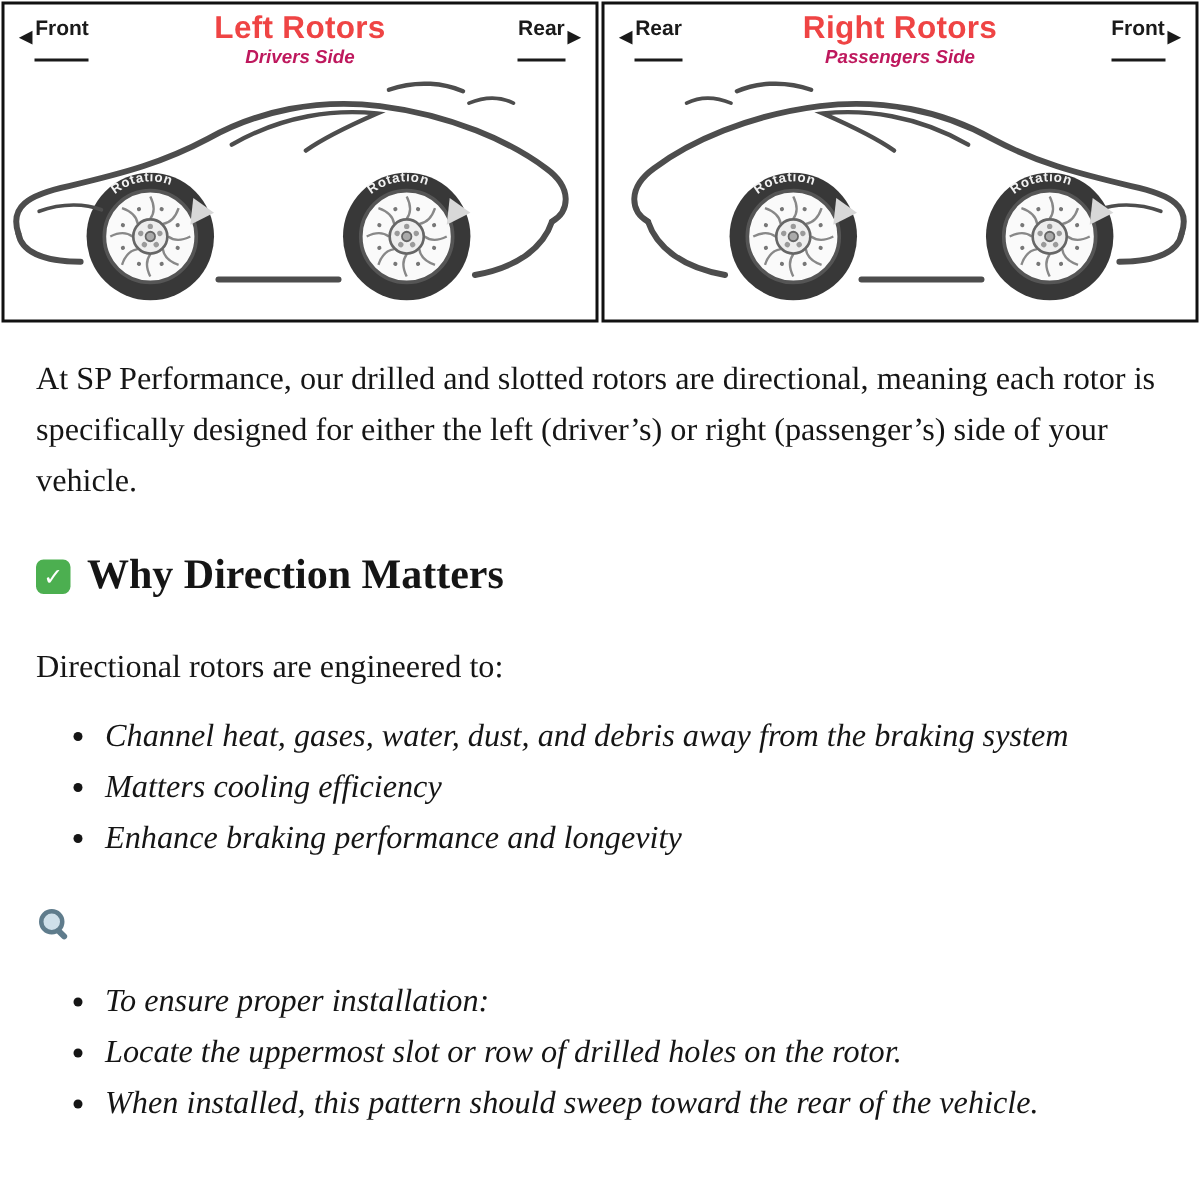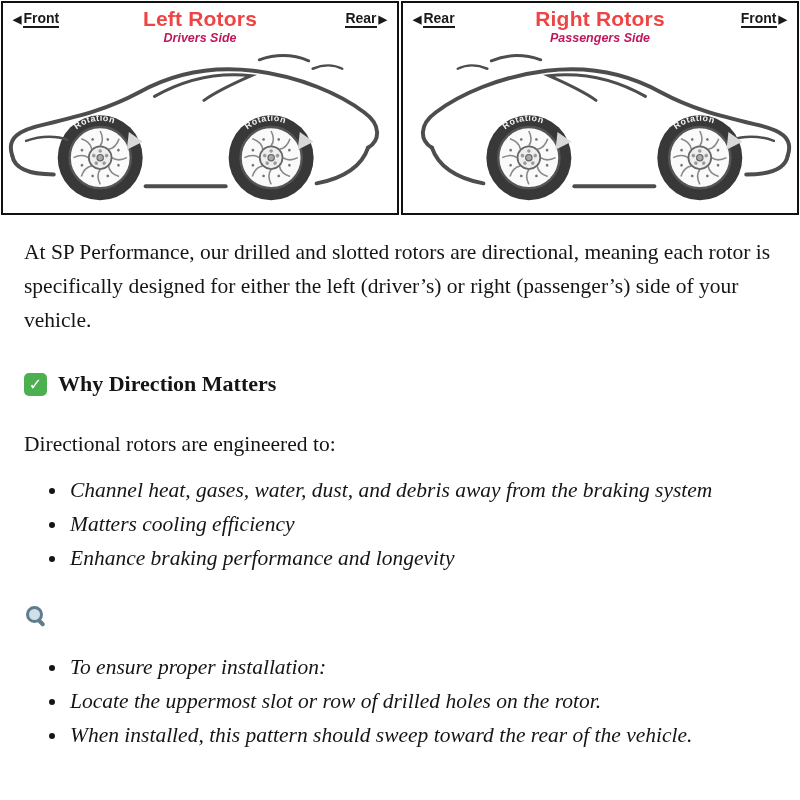--- a/index.html
+++ b/index.html
@@ -15,21 +15,21 @@
     flex:1; position:relative; box-sizing:border-box;
     border:2px solid #111; background:#fff; overflow:hidden;
   }
   .panel + .panel { margin-left:2px; }
   .panel-header { position:relative; height:44px; }
   .dir-label {
     position:absolute; top:7px;
     font:bold 14px "Liberation Sans", sans-serif; color:#1a1a1a;
     display:flex; align-items:center; gap:2px;
   }
-  .dir-label .word { border-bottom:2px solid #1a1a1a; padding-bottom:0; }
+  .dir-label .word { border-bottom:2px solid #1a1a1a; padding-bottom:13px; }
   .dir-left  { left:10px; }
   .dir-right { right:10px; }
   .arrow-glyph { font-size:11px; line-height:1; }
   .panel-title {
     text-align:center; font:bold 21px "Liberation Sans", sans-serif;
     padding-top:4px; letter-spacing:.2px; color:#ef4444;
   }
   .panel-sub {
     text-align:center; font:bold italic 12.5px "Liberation Sans", sans-serif;
     color:#be185d; margin-top:0;
@@ -39,21 +39,21 @@
   .rot-text { font:bold 9px "Liberation Sans", sans-serif; fill:#f2f2f2; letter-spacing:.5px; }
   .rot-arrow { fill:#d8d8d8; }
 
   
   .content { padding:14px 26px 0 24px; font-size:21.5px; line-height:34px; }
   .intro { margin:6px 0 0 0; }
   .sec-head {
     display:flex; align-items:center; gap:11px;
     margin:30px 0 0 0;
   }
-  .sec-head.bold .sec-title { font-weight:bold; font-size:22px; }
+  .sec-head.bold .sec-title { font-weight:bold; font-size:28px; }
   .sec-head .sec-title { font-size:21.5px; }
   .lead { margin:26px 0 0 0; }
   ul { margin:12px 0 0 0; padding-left:44px;font-style:italic; }
   li { padding-left:2px; margin:0; }
   ul.second { margin-top:22px; }
 
   
   .check-icon {
     width:23px; height:23px; flex:0 0 23px; border-radius:5px;
     display:inline-flex; align-items:center; justify-content:center;

